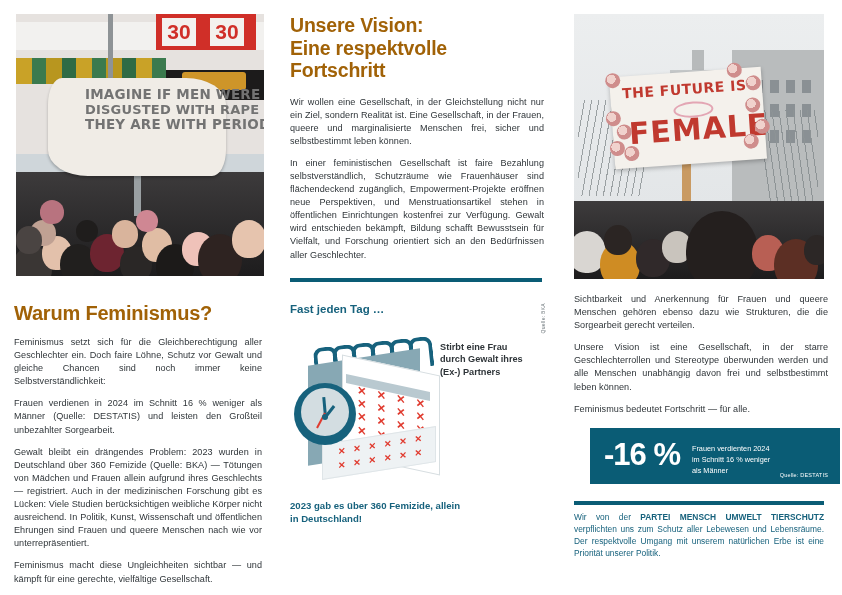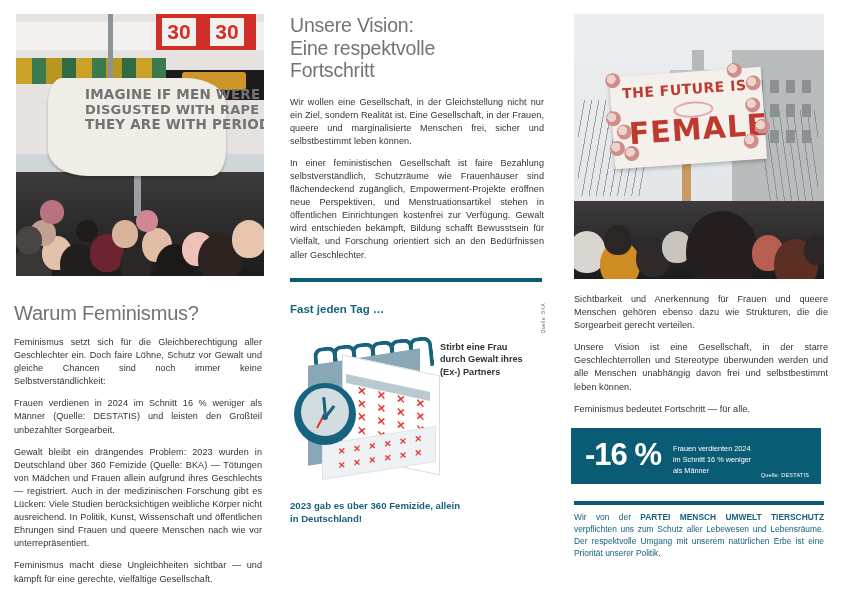--- a/index.html
+++ b/index.html
@@ -92,21 +92,21 @@
     font-family:"DejaVu Sans", sans-serif; font-weight:bold; font-size:30px; letter-spacing:1px; white-space:nowrap;
   }
   .uterus { position:absolute; left:62px; top:30px; width:36px; height:12px;
             border:2px solid #e3a6b4; border-radius:50%; }
   .flower { position:absolute; width:15px; height:15px; border-radius:50%;
             background: radial-gradient(circle at 40% 40%, #f0d2cd 0 35%, #cf8d8c 36% 100%); }
   .rstick { position:absolute; left:108px; top:148px; width:9px; height:62px; background:#c99a62; }
 
   
   h2.head-title {
-    color:#737373; font-size:20px; line-height:23px; font-weight:normal;
+    color:#a16207; font-size:20px; line-height:23px; font-weight:bold;
     margin:0 0 11px 0; letter-spacing:-.2px;
   }
   h2.head-title.mid { font-size:19.5px; line-height:22.5px; margin-bottom:14px;}
   p.body {
     font-size:9.1px; line-height:13.1px; margin:0 0 9px 0;
     text-align: justify; color:#2f3539; letter-spacing:.05px;
   }
   p.body.last { margin-bottom:0; }
 
   .rule { height:4px; background:#0a5c75; margin:0; }
@@ -158,21 +158,21 @@
     font-size:9.2px; line-height:12.6px; font-weight:bold; color:#2f3539;
   }
   .illus-caption {
     color:#17627d; font-size:9.6px; font-weight:bold; line-height:13px; margin-top:6px;
   }
 
   
   .statbox {
     background:#0a5c75; color:#ffffff; padding:10px 12px 8px 14px;
     display:flex; align-items:flex-start; gap:12px; position:relative;
-    width:250px; box-sizing:border-box; margin-left:1px;
+    width:250px; box-sizing:border-box; margin-left:20px;
   }
   .statbox .big { font-size:31px; font-weight:bold; line-height:33px; letter-spacing:-1px; white-space:nowrap; }
   .statbox .txt { font-size:7.3px; line-height:11px; padding-top:5px; }
   .statbox .src { position:absolute; right:12px; bottom:6px; font-size:5.5px; letter-spacing:.2px; }
 
   .footer-txt {
     font-size:8.4px; line-height:12px; color:#17627d; text-align:justify; margin:6px 0 0 0;
   }
   .footer-txt b { font-weight:bold; }
 </style>

